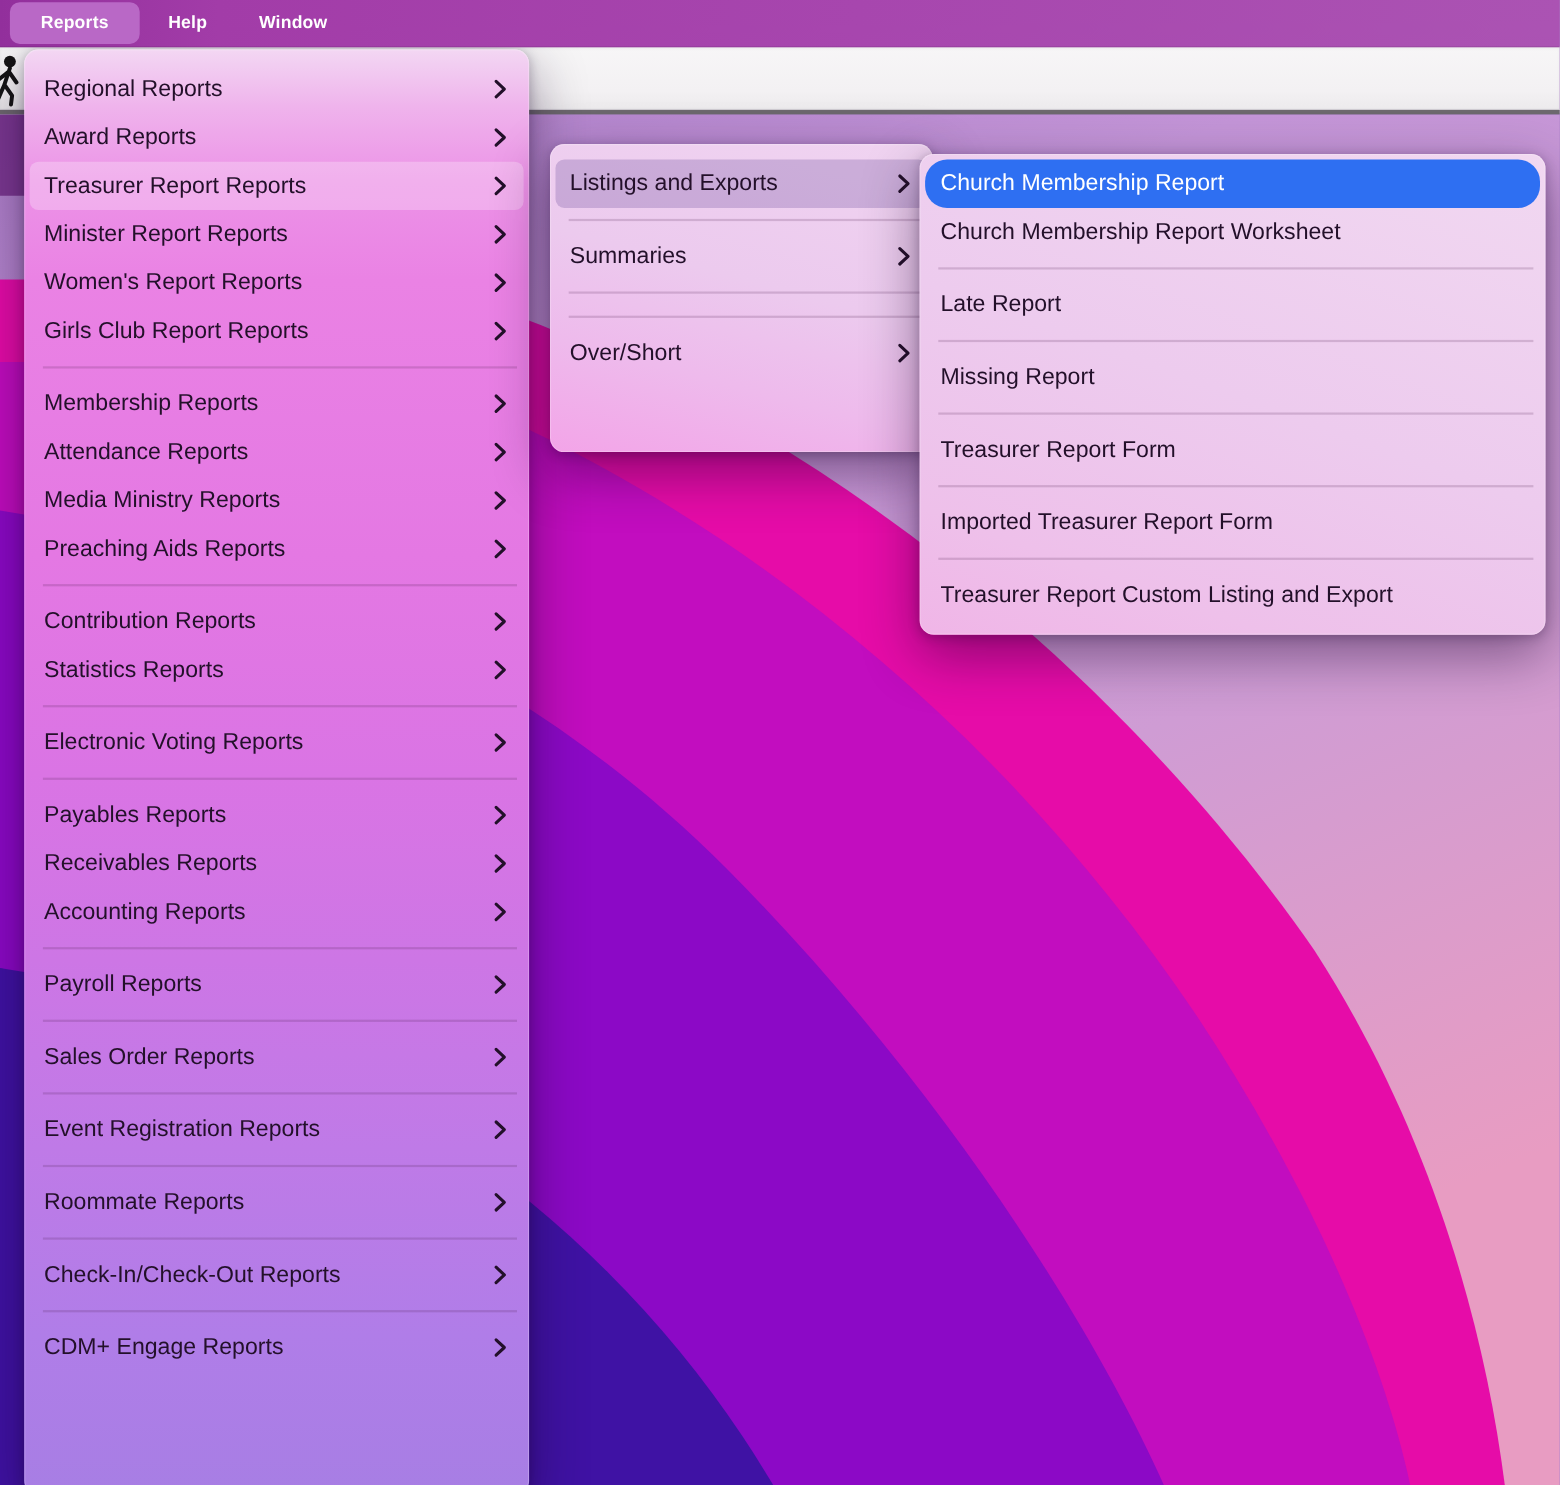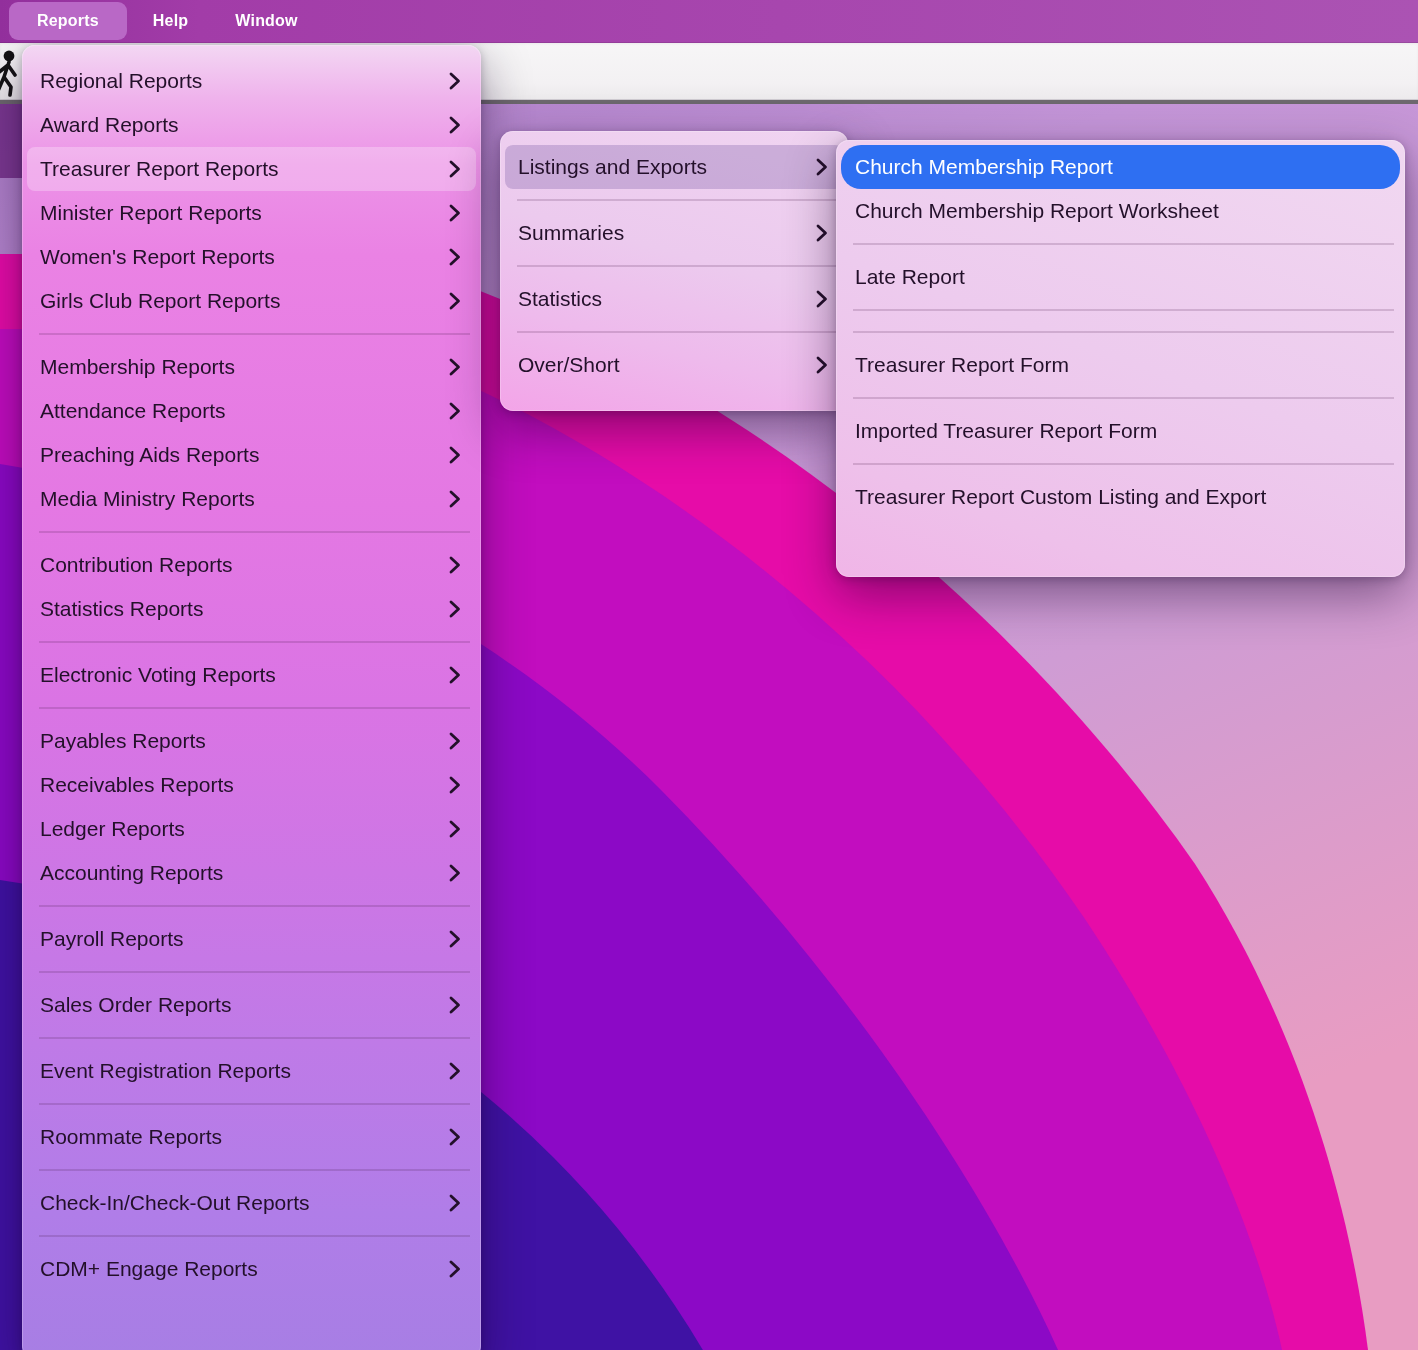--- a/index.html
+++ b/index.html
@@ -153,35 +153,35 @@
   </div>
   <div class="mi">
     <span class="label">Attendance Reports</span>
     <span class="chev">
         <svg width="13" height="22" viewBox="0 0 13 22">
           <polyline points="3,4 10.5,11 3,18" fill="none" stroke="currentColor" stroke-width="2.8" stroke-linecap="round" stroke-linejoin="round"></polyline>
         </svg>
       </span>
   </div>
   <div class="mi">
+    <span class="label">Media Ministry Reports</span>
+    <span class="chev">
+        <svg width="13" height="22" viewBox="0 0 13 22">
+          <polyline points="3,4 10.5,11 3,18" fill="none" stroke="currentColor" stroke-width="2.8" stroke-linecap="round" stroke-linejoin="round"></polyline>
+        </svg>
+      </span>
+  </div>
+  <div class="mi">
     <span class="label">Preaching Aids Reports</span>
     <span class="chev">
         <svg width="13" height="22" viewBox="0 0 13 22">
           <polyline points="3,4 10.5,11 3,18" fill="none" stroke="currentColor" stroke-width="2.8" stroke-linecap="round" stroke-linejoin="round"></polyline>
         </svg>
       </span>
   </div>
-  <div class="mi">
-    <span class="label">Media Ministry Reports</span>
-    <span class="chev">
-        <svg width="13" height="22" viewBox="0 0 13 22">
-          <polyline points="3,4 10.5,11 3,18" fill="none" stroke="currentColor" stroke-width="2.8" stroke-linecap="round" stroke-linejoin="round"></polyline>
-        </svg>
-      </span>
-  </div>
   <div class="sep"></div>
   <div class="mi">
     <span class="label">Contribution Reports</span>
     <span class="chev">
         <svg width="13" height="22" viewBox="0 0 13 22">
           <polyline points="3,4 10.5,11 3,18" fill="none" stroke="currentColor" stroke-width="2.8" stroke-linecap="round" stroke-linejoin="round"></polyline>
         </svg>
       </span>
   </div>
   <div class="mi">
@@ -205,28 +205,20 @@
   <div class="mi">
     <span class="label">Payables Reports</span>
     <span class="chev">
         <svg width="13" height="22" viewBox="0 0 13 22">
           <polyline points="3,4 10.5,11 3,18" fill="none" stroke="currentColor" stroke-width="2.8" stroke-linecap="round" stroke-linejoin="round"></polyline>
         </svg>
       </span>
   </div>
   <div class="mi">
     <span class="label">Receivables Reports</span>
-    <span class="chev">
-        <svg width="13" height="22" viewBox="0 0 13 22">
-          <polyline points="3,4 10.5,11 3,18" fill="none" stroke="currentColor" stroke-width="2.8" stroke-linecap="round" stroke-linejoin="round"></polyline>
-        </svg>
-      </span>
-  </div>
-  <div class="mi">
-    <span class="label">Ledger Reports</span>
     <span class="chev">
         <svg width="13" height="22" viewBox="0 0 13 22">
           <polyline points="3,4 10.5,11 3,18" fill="none" stroke="currentColor" stroke-width="2.8" stroke-linecap="round" stroke-linejoin="round"></polyline>
         </svg>
       </span>
   </div>
   <div class="mi">
     <span class="label">Accounting Reports</span>
     <span class="chev">
         <svg width="13" height="22" viewBox="0 0 13 22">
@@ -302,28 +294,20 @@
   <div class="sep"></div>
   <div class="mi">
     <span class="label">Summaries</span>
     <span class="chev">
         <svg width="13" height="22" viewBox="0 0 13 22">
           <polyline points="3,4 10.5,11 3,18" fill="none" stroke="currentColor" stroke-width="2.8" stroke-linecap="round" stroke-linejoin="round"></polyline>
         </svg>
       </span>
   </div>
   <div class="sep"></div>
-  <div class="mi">
-    <span class="label">Statistics</span>
-    <span class="chev">
-        <svg width="13" height="22" viewBox="0 0 13 22">
-          <polyline points="3,4 10.5,11 3,18" fill="none" stroke="currentColor" stroke-width="2.8" stroke-linecap="round" stroke-linejoin="round"></polyline>
-        </svg>
-      </span>
-  </div>
   <div class="sep"></div>
   <div class="mi">
     <span class="label">Over/Short</span>
     <span class="chev">
         <svg width="13" height="22" viewBox="0 0 13 22">
           <polyline points="3,4 10.5,11 3,18" fill="none" stroke="currentColor" stroke-width="2.8" stroke-linecap="round" stroke-linejoin="round"></polyline>
         </svg>
       </span>
   </div>
 </div>
@@ -333,20 +317,23 @@
     <span class="label">Church Membership Report</span>
   </div>
   <div class="mi">
     <span class="label">Church Membership Report Worksheet</span>
   </div>
   <div class="sep"></div>
   <div class="mi">
     <span class="label">Late Report</span>
   </div>
   <div class="sep"></div>
+  <div class="mi">
+    <span class="label">Missing Report</span>
+  </div>
   <div class="sep"></div>
   <div class="mi">
     <span class="label">Treasurer Report Form</span>
   </div>
   <div class="sep"></div>
   <div class="mi">
     <span class="label">Imported Treasurer Report Form</span>
   </div>
   <div class="sep"></div>
   <div class="mi">

